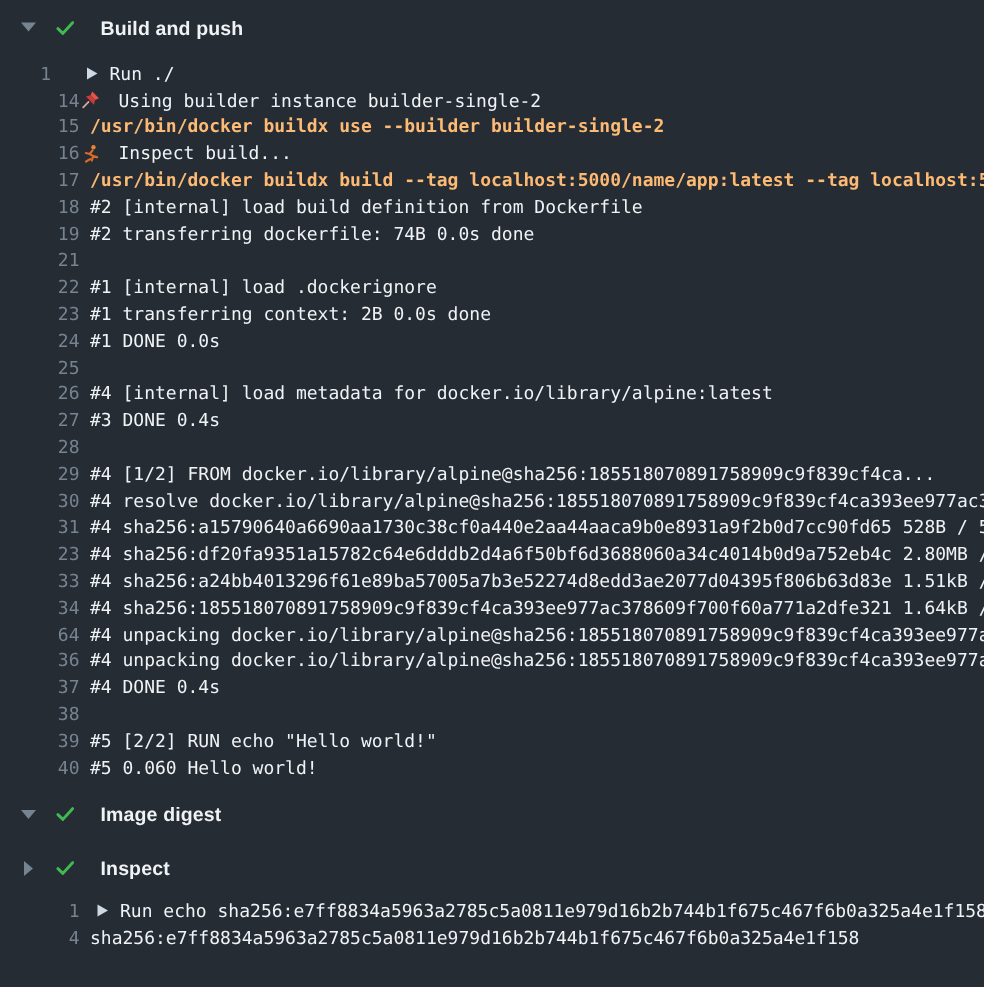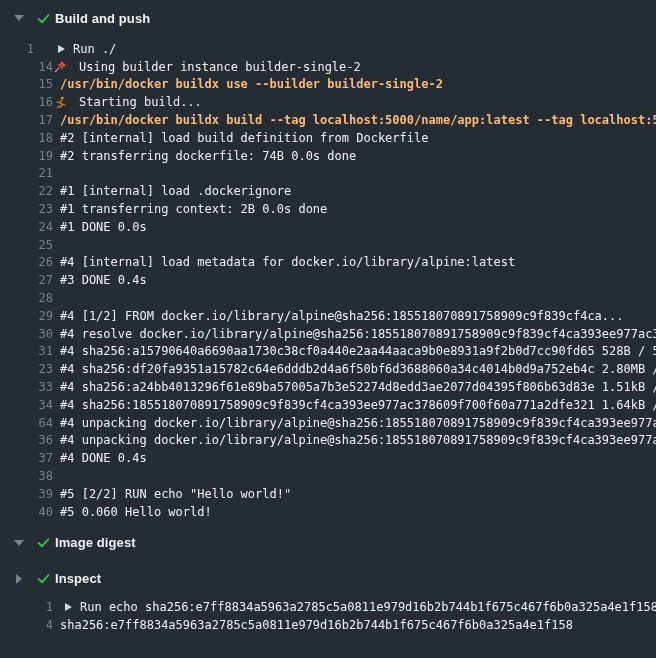--- a/index.html
+++ b/index.html
@@ -13,21 +13,21 @@
   
   .sec-header{
     display:flex;align-items:center;height:36px;padding-left:12px;
     cursor:pointer;
   }
   .chev{width:14px;display:inline-flex;justify-content:center;align-items:center;flex:none;}
   .chev-down{width:0;height:0;border-left:5px solid transparent;border-right:5px solid transparent;border-top:6px solid #768390;}
   .chev-right{width:0;height:0;border-top:5px solid transparent;border-bottom:5px solid transparent;border-left:6px solid #768390;}
   .chev > i{display:block;}
   .check{margin-left:9px;width:16px;height:16px;display:inline-flex;align-items:center;justify-content:center;flex:none;}
-  .title{margin-left:4px;font-size:13px;font-weight:bold;color:#f0f3f6;letter-spacing:.1px;}
+  .title{margin-left:16px;font-size:13px;font-weight:bold;color:#f0f3f6;letter-spacing:.1px;}
 
   
   .log{
     font-family:"DejaVu Sans Mono","Liberation Mono",monospace;
     font-size:12px;color:#f0f3f6;
   }
   .log.sec-0{padding:4px 0 4px 0;}
   .log.sec-2{padding:2px 0 6px 0;}
   .log-line{display:flex;align-items:center;height:17.8px;overflow:hidden;white-space:pre;}
   .ln{width:53px;flex:none;text-align:right;color:#768390;font-size:12px;}
@@ -88,21 +88,21 @@
 
   <div class="log-line">
     <span class="ln">16</span>
     
   <span class="emoji">
     <svg width="13" height="13" viewBox="0 0 16 16">
       <circle cx="10.2" cy="2.6" r="1.8" fill="#e8833a"></circle>
       <path d="M9.6 5 L7.2 8.2 L10 10 L8.8 13.6 M7.2 8.2 L4 7.4 M10 10 L13.2 10.8 M7.4 12.4 L4.2 14.4" stroke="#d96a2a" stroke-width="1.8" fill="none" stroke-linecap="round" stroke-linejoin="round"></path>
     </svg>
   </span>
-<span class="txt">Starting build...</span>
+<span class="txt">Inspect build...</span>
   </div>
 
   <div class="log-line">
     <span class="ln">17</span>
     <span class="txt cmd">/usr/bin/docker buildx build --tag localhost:5000/name/app:latest --tag localhost:50</span>
   </div>
 
   <div class="log-line">
     <span class="ln">18</span>
     <span class="txt">#2 [internal] load build definition from Dockerfile</span>

